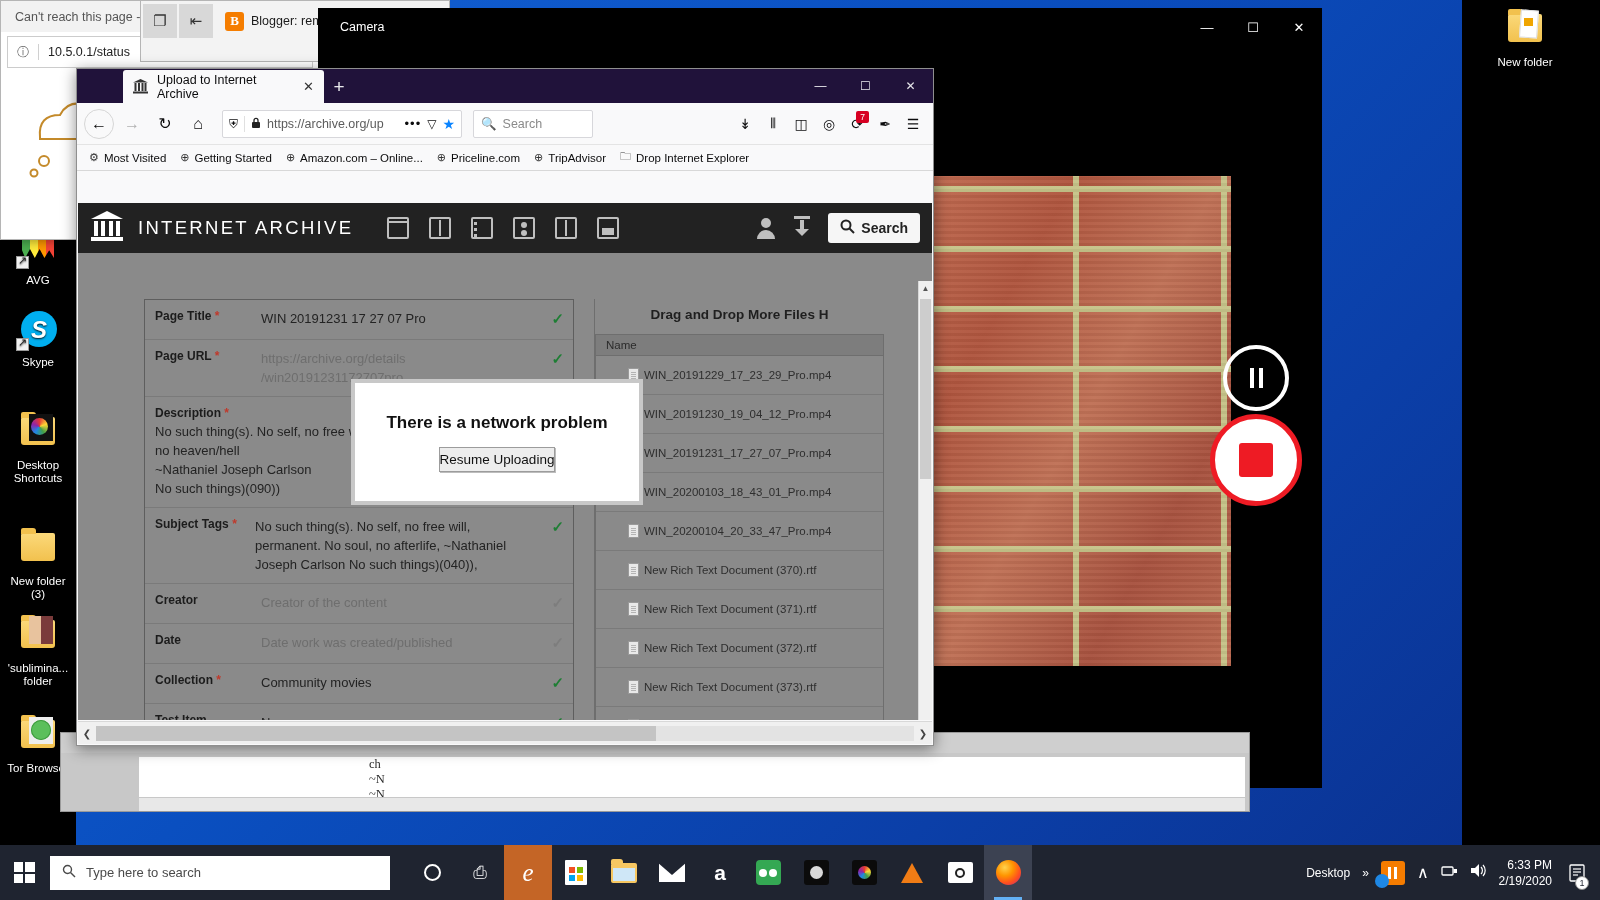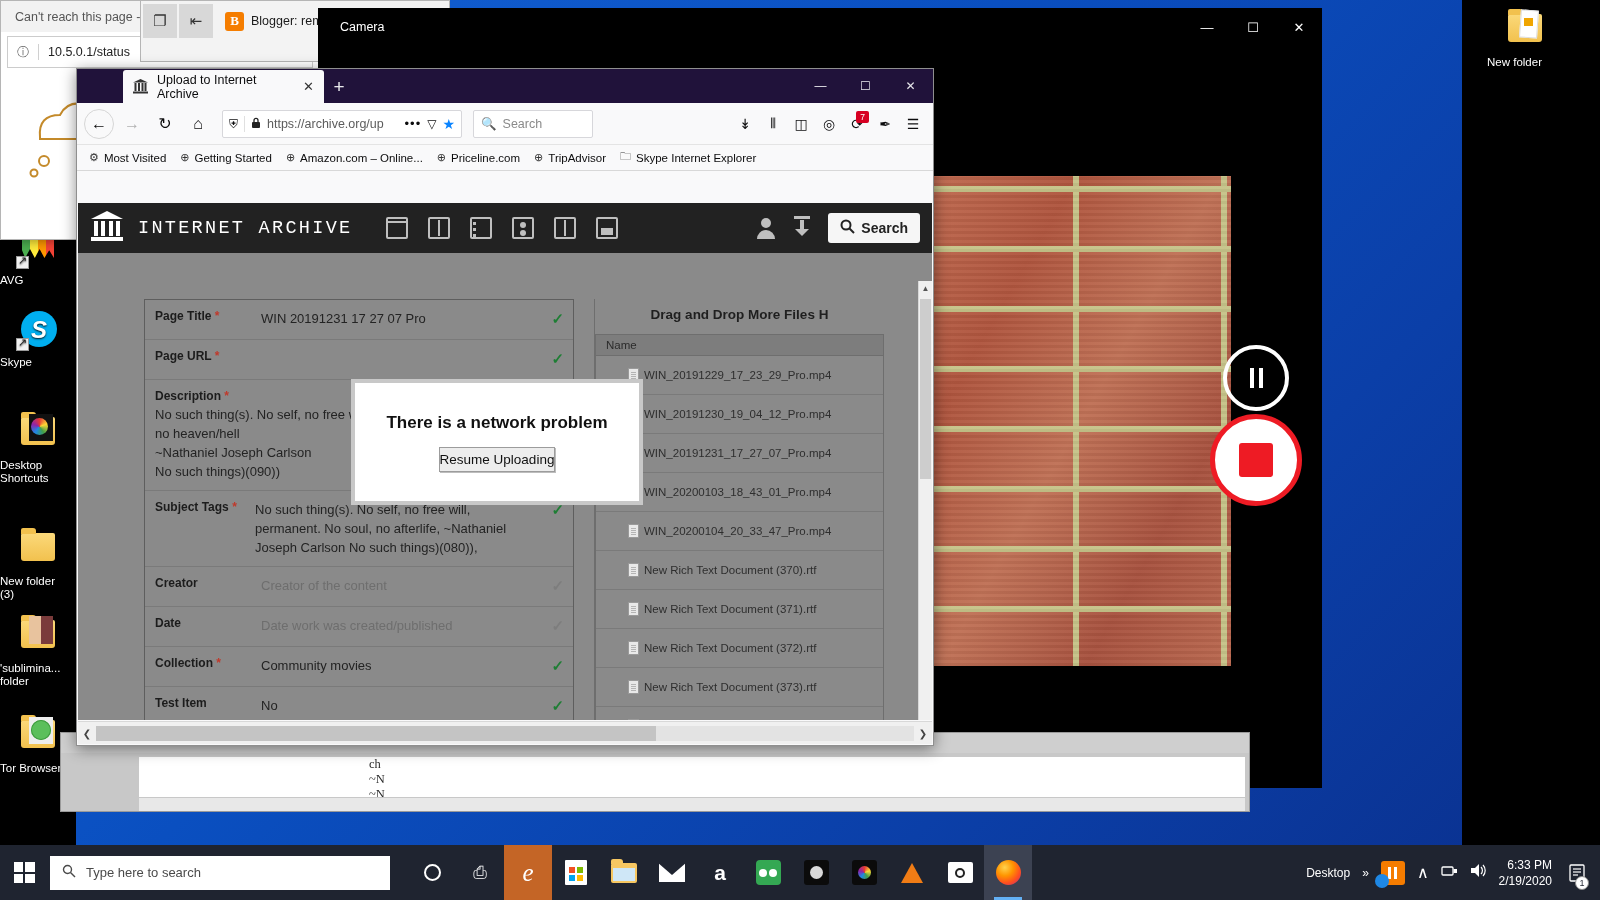--- a/index.html
+++ b/index.html
@@ -17,21 +17,21 @@
     background: linear-gradient(135deg, #1565d8 0%, #0a4fc0 40%, #0b3fa8 70%, #0a2f8c 100%);
   }
   .desktop-black-left {
     position: absolute; left:0; top:0; width:76px; height:845px; background:#000;
   }
   .desktop-black-right {
     position: absolute; left:1462px; top:0; width:138px; height:845px; background:#000;
   }
 
   .dicon {
-    position: absolute; width: 76px; 
+    position: absolute; width: 76px; text-align: center;
     color: #fff; font-size: 11.5px; line-height: 13px;
     text-shadow: 0 1px 2px rgba(0,0,0,.9);
     cursor: default;
   }
   .dicon .glyph {
     width: 46px; height: 44px; margin: 0 auto 4px auto; position: relative;
   }
   .dicon .lbl { display:block; }
 
   
@@ -215,21 +215,21 @@
     padding:0 12px; font-size:11.5px; color:#0c0c0d; border-bottom:1px solid #d8d8d8;
   }
   #ff-bookmarks .bm { display:flex; align-items:center; gap:5px; white-space:nowrap; }
   #ff-bookmarks .bm .bi { font-size:11px; color:#333; }
 
   
   #ff-content {
     position:absolute; left:1px; top:134px; right:1px; bottom:25px; overflow:hidden; background:#8a8a8a;
   }
   #ia-header { height:50px; background:#222; display:flex; align-items:center; padding:0 12px; gap:0; }
-  .ia-title { color:#fff; font-family:Liberation Mono, monospace; font-size:18.5px; letter-spacing:2.3px; margin-left:14px; }
+  .ia-title { color:#fff; font-family:Liberation Sans, sans-serif; font-size:18.5px; letter-spacing:2.3px; margin-left:14px; }
   .ia-media-icons { display:flex; gap:20px; margin-left:34px; }
   .media-ic { width:22px; height:22px; border:2px solid #bfbfbf; border-radius:2px; position:relative; }
   .ia-right { margin-left:auto; display:flex; align-items:center; gap:16px; }
   .ia-person { width:20px; height:22px; position:relative; }
   .ia-upload { color:#bfbfbf; font-size:20px; }
   .ia-searchbtn {
     background:#f6f6f6; border-radius:3px; height:30px; padding:0 12px; display:flex; align-items:center; gap:6px;
     color:#222; font-size:14px; font-weight:bold;
   }
   #ia-nav {
@@ -548,21 +548,21 @@
       <div class="bm">
         <span class="bi">⊕</span>
         <span>Priceline.com</span>
       </div>
       <div class="bm">
         <span class="bi">⊕</span>
         <span>TripAdvisor</span>
       </div>
       <div class="bm">
         <span class="bi">🗀</span>
-        <span>Skype Internet Explorer</span>
+        <span>Drop Internet Explorer</span>
       </div>
     </div>
 
     <div id="ff-content">
 
       <div id="ia-header">
         <span>
           <svg width="34" height="32" viewBox="0 0 34 32">
             <polygon points="17,1 33,9 1,9" fill="#fff"></polygon>
             <rect x="1" y="27" width="32" height="4" fill="#fff"></rect>
@@ -625,36 +625,38 @@
         <div id="ia-form">
 
           <div class="frow">
             <div class="flabel"><span>Page Title</span> <span class="req">*</span></div>
             <div class="fval">WIN 20191231 17 27 07 Pro</div>
             <div class="chk">✓</div>
           </div>
 
           <div class="frow">
             <div class="flabel"><span>Page URL</span> <span class="req">*</span></div>
+            <div class="fval ph" style="white-space:pre-line;">https://archive.org/details
+/win20191231172707pro</div>
             <div class="chk">✓</div>
           </div>
 
           <div class="frow block">
             <div class="flabel"><span>Description</span> <span class="req">*</span></div>
             <div class="fval" style="padding-left:0;white-space:pre-line;">No such thing(s). No self, no free will, permanent. No soul, no afterlife, no heaven/hell
 ~Nathaniel Joseph Carlson
 No such things)(090))</div>
             <div class="chk">✓</div>
           </div>
 
           <div class="frow">
             <div class="flabel"><span>Subject Tags</span> <span class="req">*</span></div>
             <div class="fval" style="padding-left:0;white-space:pre-line;">No such thing(s). No self, no free will,
 permanent. No soul, no afterlife, ~Nathaniel
-Joseph Carlson No such things)(080)),</div>
+Joseph Carlson No such things)(040)),</div>
             <div class="chk">✓</div>
           </div>
 
           <div class="frow">
             <div class="flabel">Creator</div>
             <div class="fval ph">Creator of the content</div>
             <div class="chk dim">✓</div>
           </div>
 
           <div class="frow">

